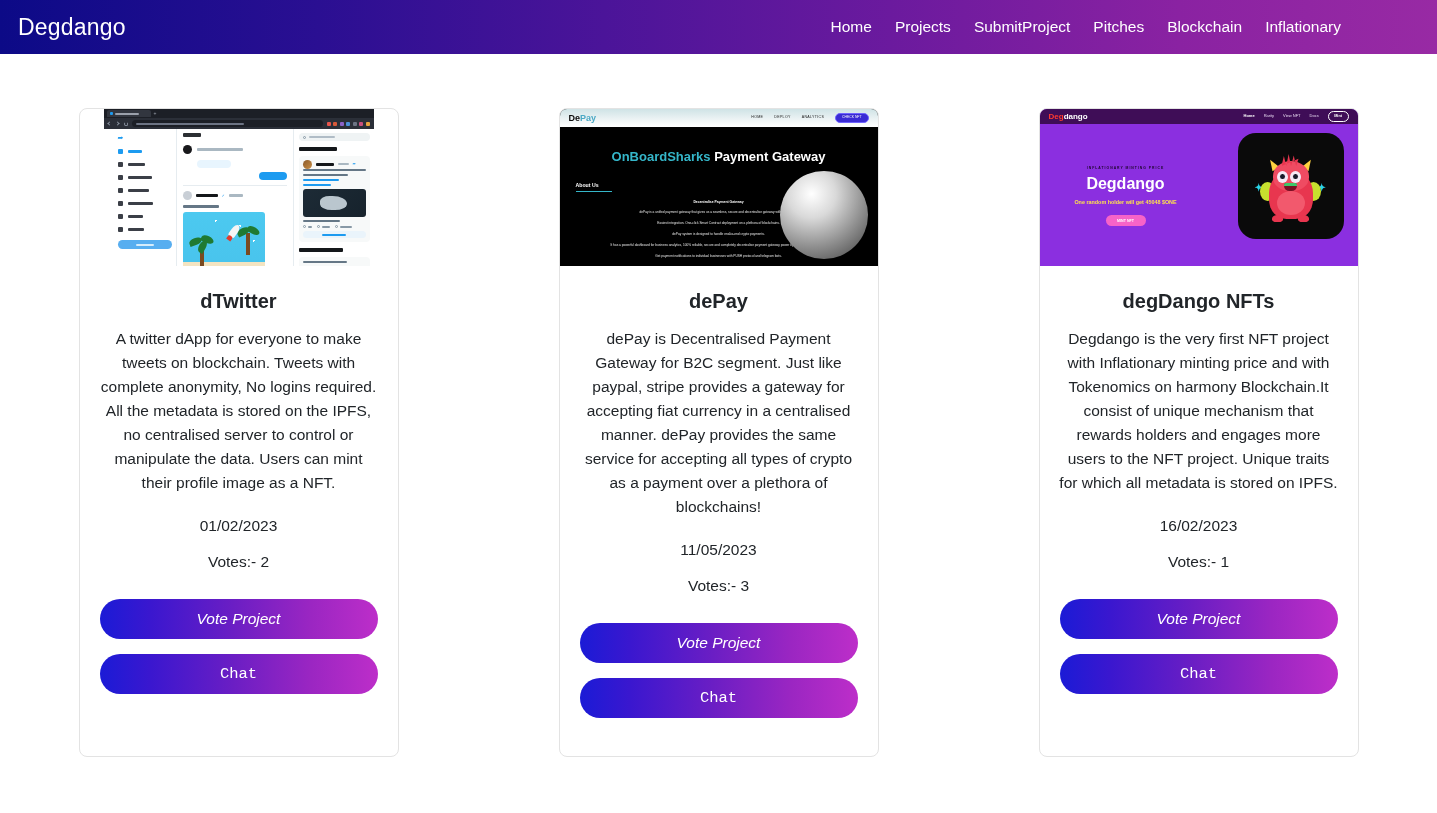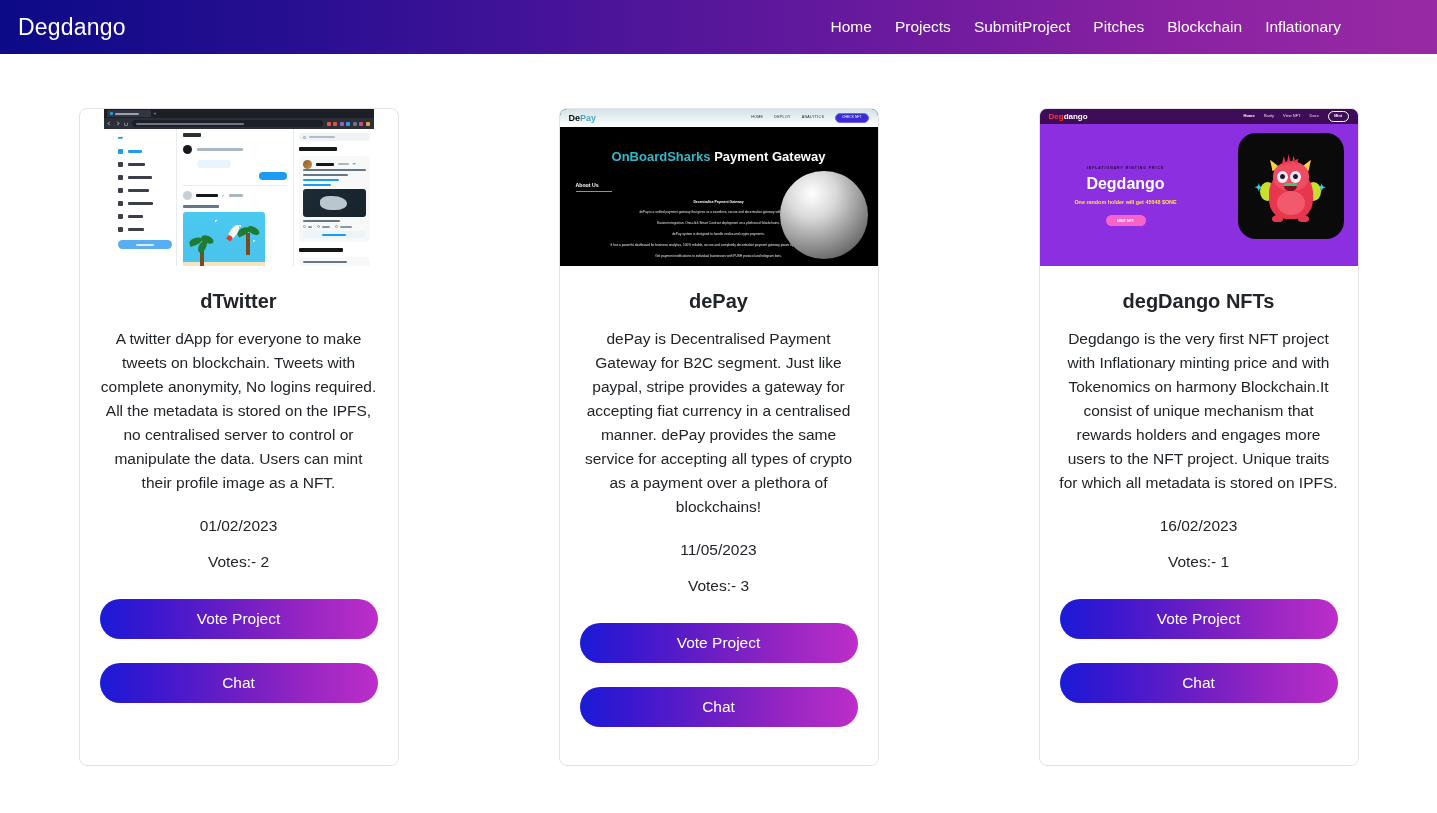--- a/index.html
+++ b/index.html
@@ -108,22 +108,22 @@
     line-height: 40px;
     border: none;
     border-radius: 22px;
     color: #ffffff;
     font-size: 15.5px;
     font-family: "Liberation Sans", sans-serif;
     text-align: center;
     cursor: pointer;
     background: linear-gradient(90deg, #1b1bd6 0%, #3a17cf 18%, #6b1ec4 48%, #9b26c2 76%, #bd2ec9 100%);
   }
-  .btn-vote { margin-top: 28px; }
-  .btn-chat { margin-top: 24px; }
+  .btn-vote { margin-top: 28px; font-style: italic; }
+  .btn-chat { margin-top: 15px; font-family: Liberation Mono, monospace; }
 
   
   .tw { width: 100%; height: 100%; background: #ffffff; position: relative; }
   .tw-chrome { height: 9px; background: #1c1f26; display: flex; align-items: center; padding: 0 3px; gap: 3px; }
   .tw-tab { width: 44px; height: 6.5px; background: #32363f; border-radius: 2px 2px 0 0; display: flex; align-items: center; padding-left: 3px; gap: 2px; }
   .tw-tabdot { width: 3px; height: 3px; background: #1d9bf0; border-radius: 1px; }
   .tw-tabtxt { width: 24px; height: 2px; background: #9aa0ab; border-radius: 1px; }
   .tw-plus { color: #9aa0ab; font-size: 5px; line-height: 1; }
   .tw-urlbar { height: 11px; background: #2b2f38; display: flex; align-items: center; padding: 0 4px; gap: 4px; }
   .tw-nav { display: flex; gap: 5px; }

